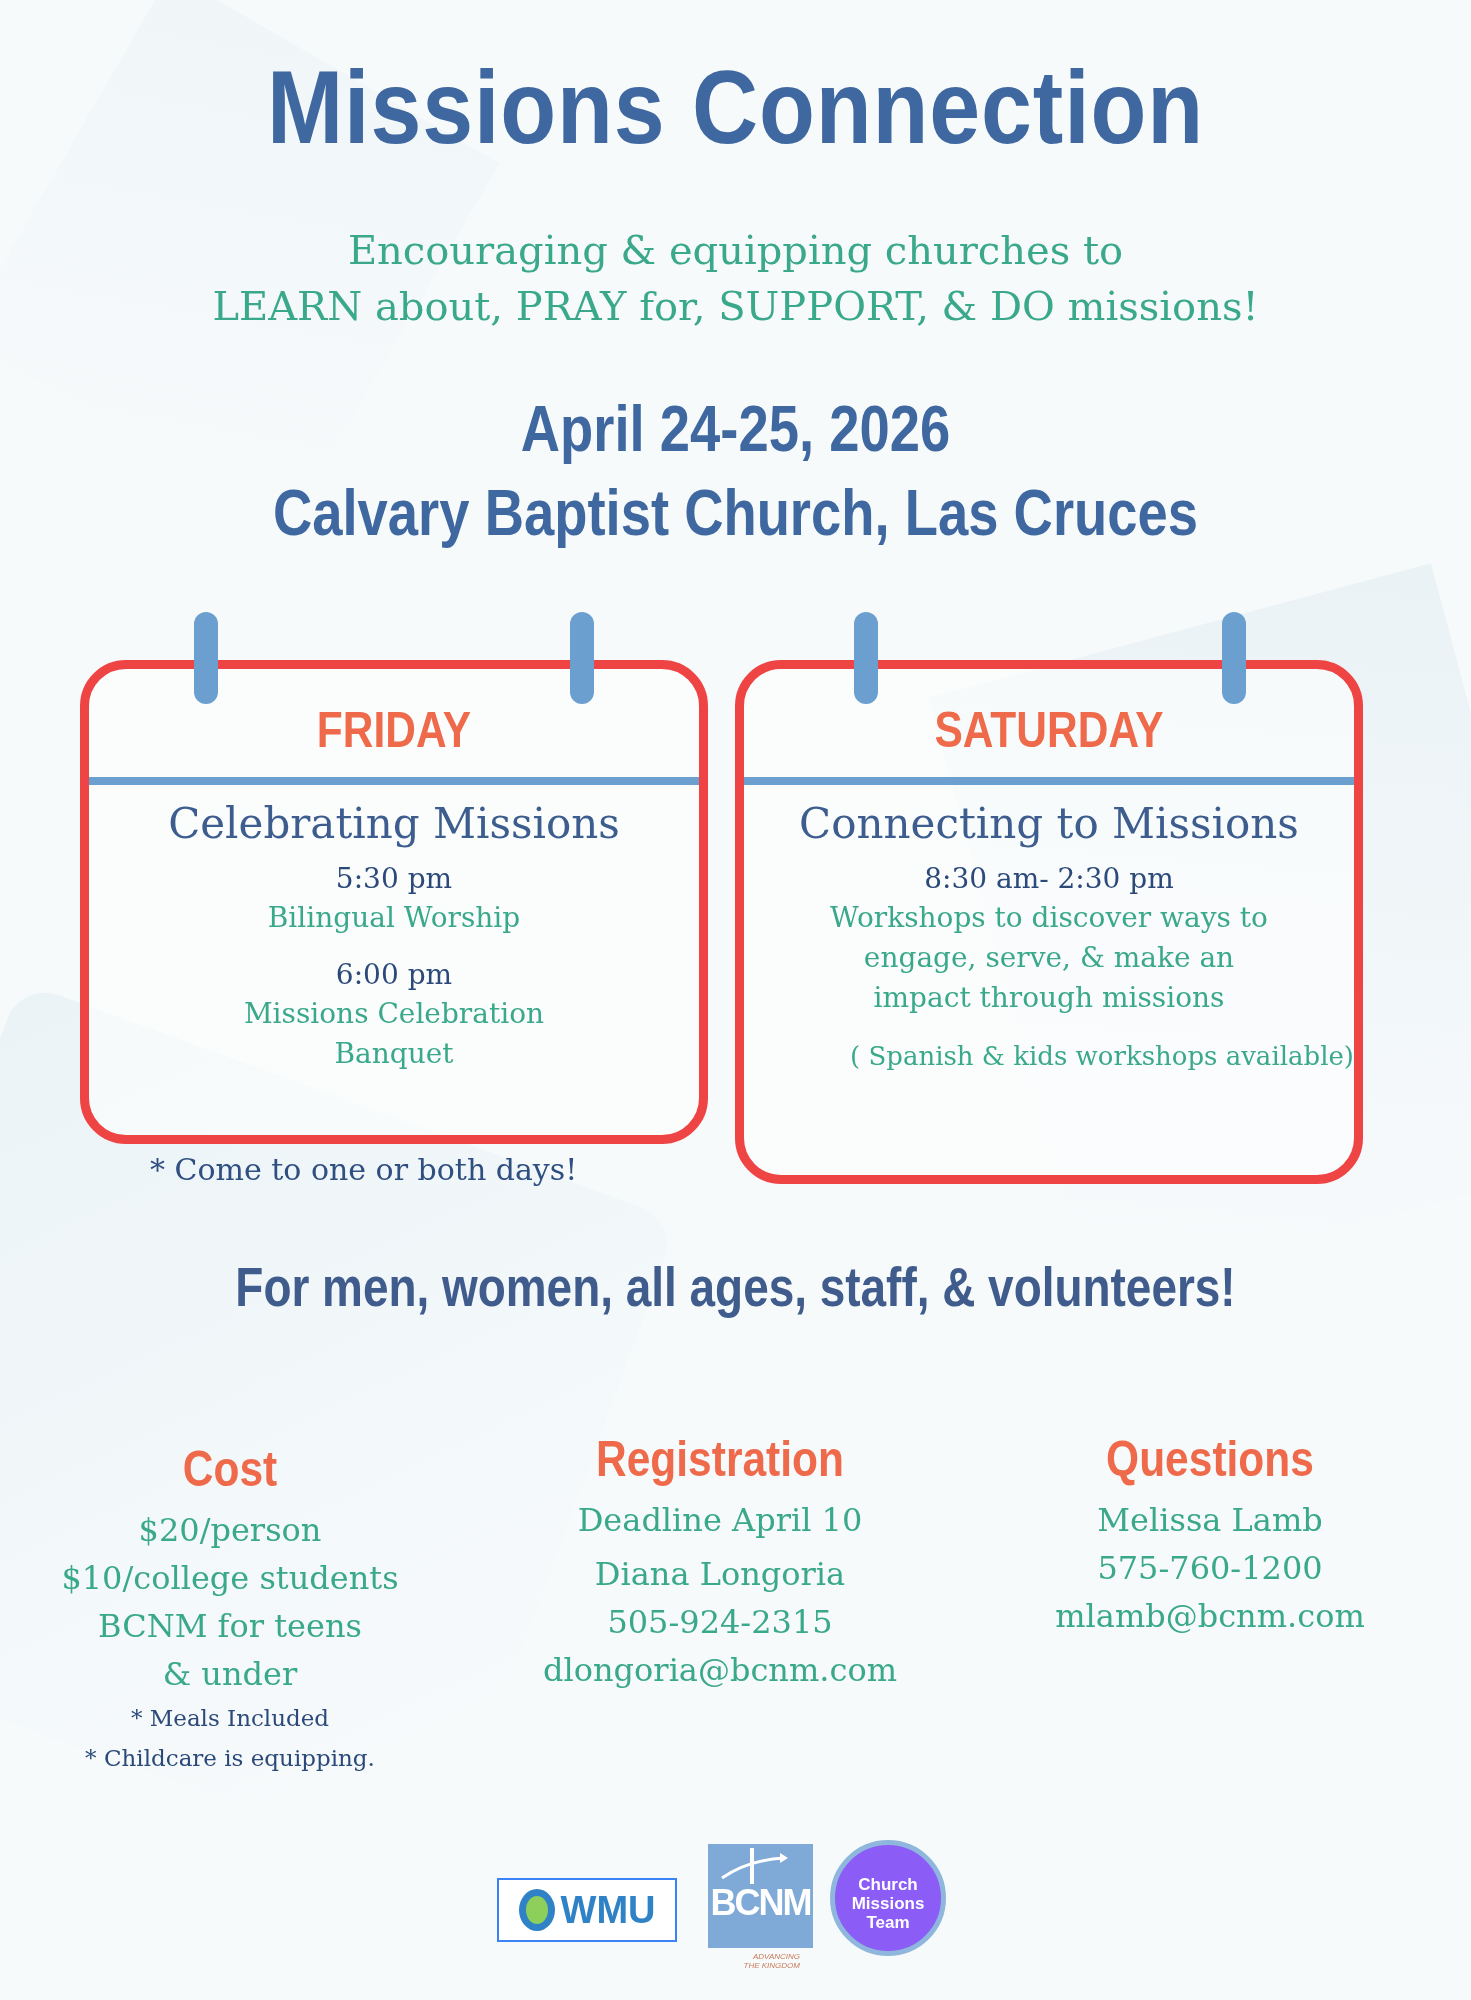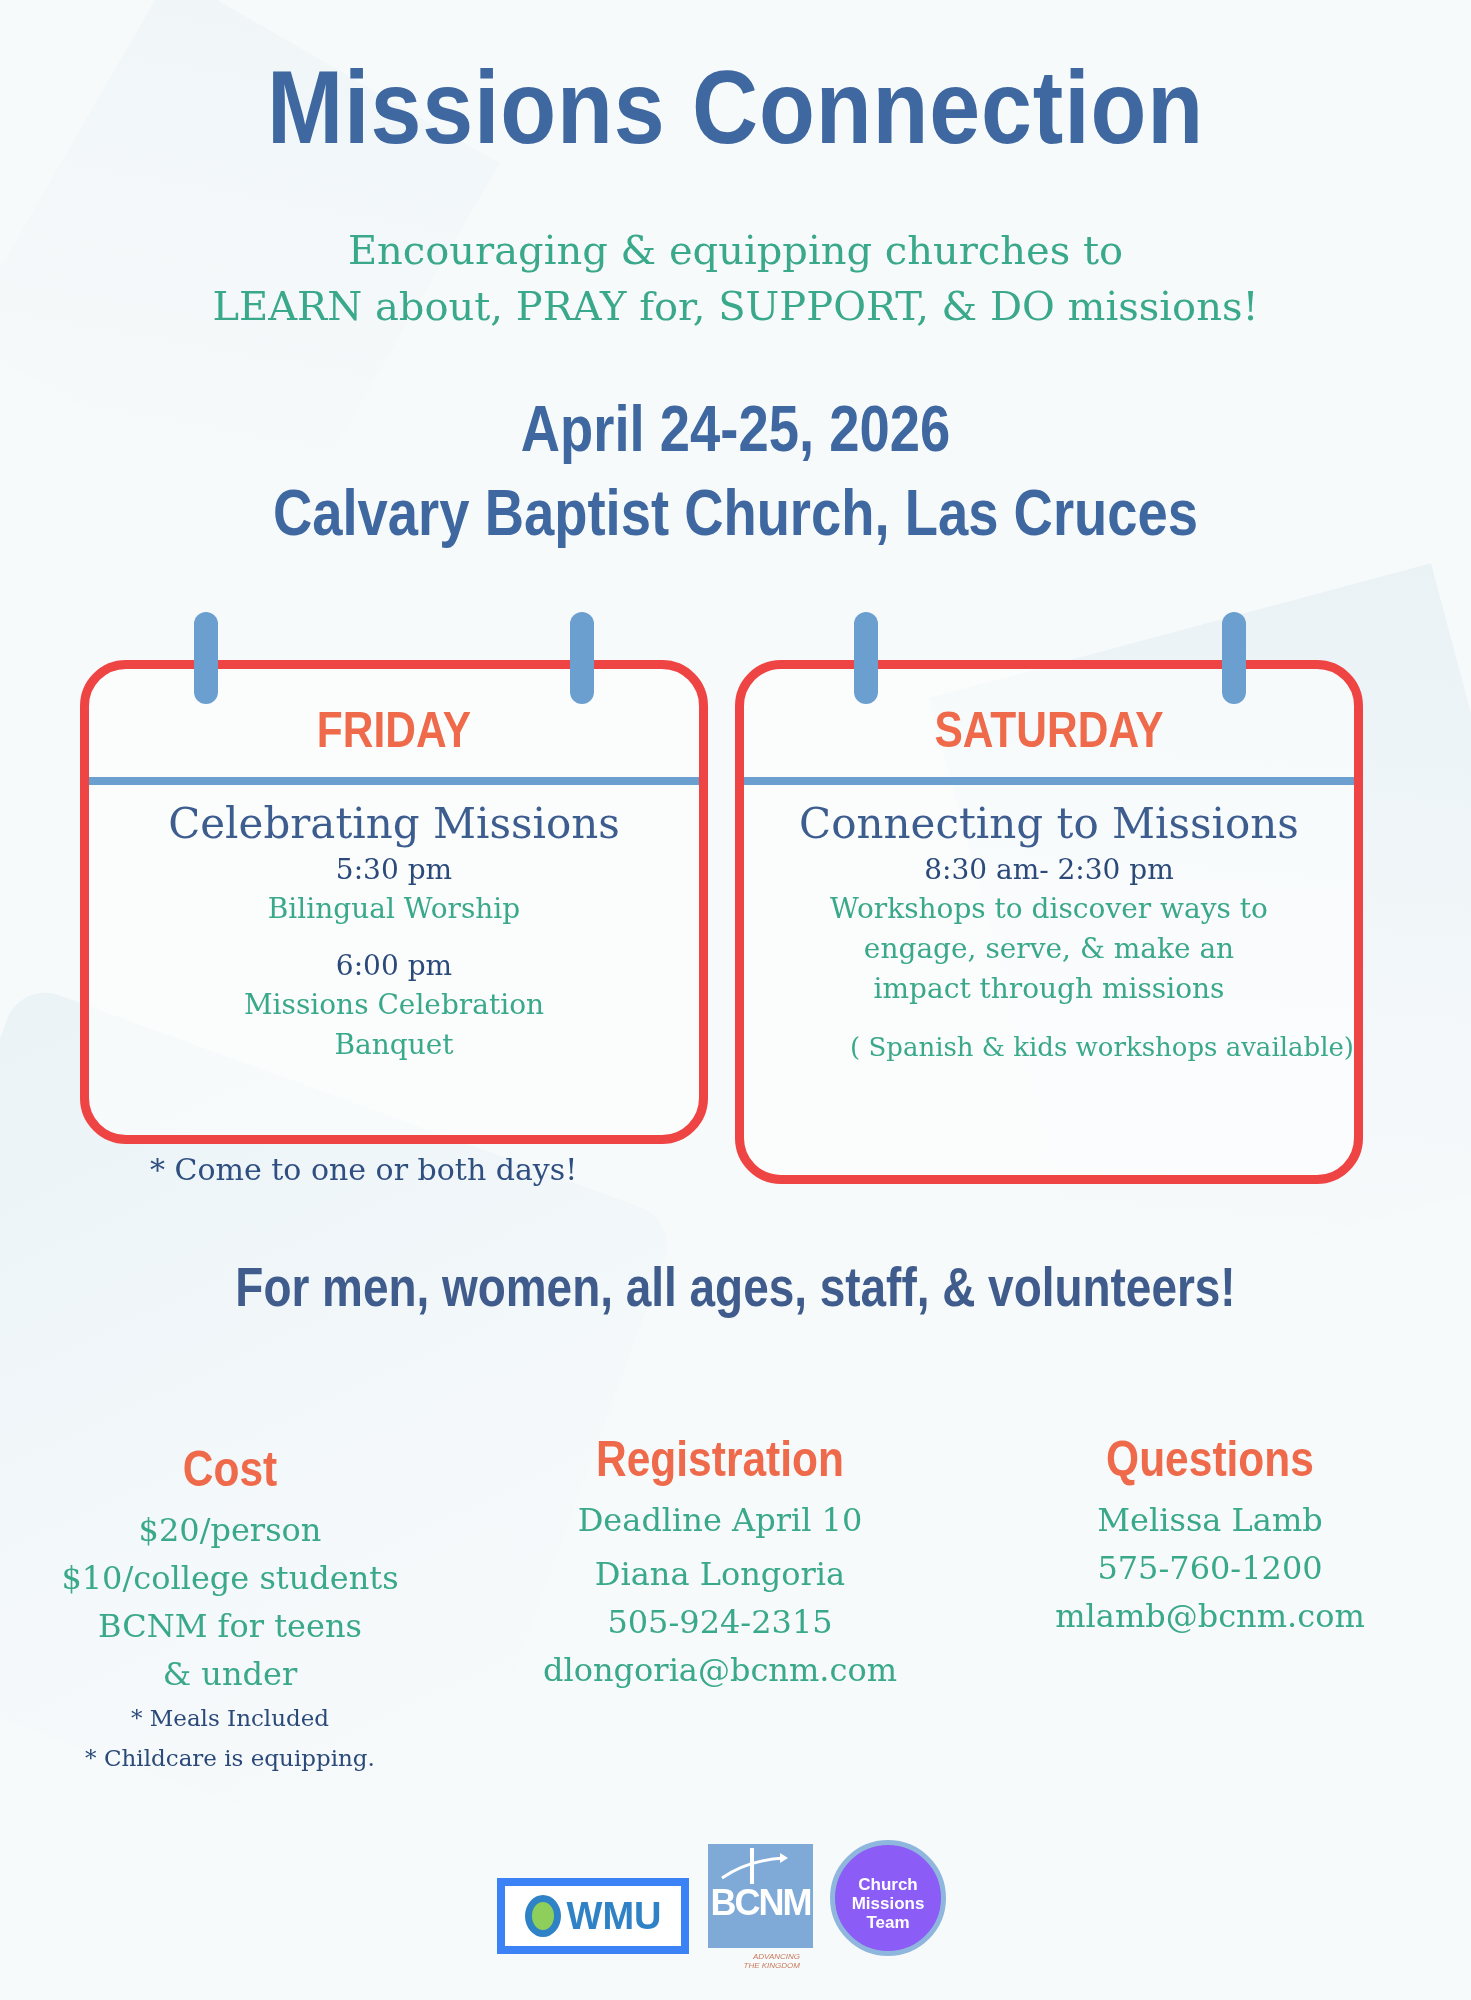--- a/index.html
+++ b/index.html
@@ -32,40 +32,40 @@
   .venue { top: 476px; font-family: "Liberation Sans", sans-serif; font-weight: bold;
            font-size: 64px; color: #3f68a0; transform: scaleX(0.85); }
 
   .cal { position: absolute; border: 9px solid #ef4444; border-radius: 46px; background: rgba(255,255,255,0.55); }
   .cal-divider { position: absolute; left: 0; right: 0; height: 8px; background: #6a9fd0; }
   .ring { position: absolute; width: 24px; height: 92px; background: #6a9fd0; border-radius: 14px; }
   .cal-day { position: absolute; left: 0; right: 0; text-align: center;
              font-family: "Liberation Sans", sans-serif; font-weight: bold;
              font-size: 50px; color: #ee6a4b; transform: scaleX(0.85); }
   .cal-body { position: absolute; left: 0; right: 0; text-align: center; }
-  .cal-heading { font-size: 42px; color: #3d5d8f; margin-bottom: 3px; }
+  .cal-heading { font-size: 42px; color: #3d5d8f; margin-bottom: 12px; }
   .cal-time { font-size: 28px; color: #2b4a7a; line-height: 38px; }
   .cal-desc { font-size: 28px; color: #3aa88a; line-height: 40px; }
   .gap { height: 18px; }
 
   .come { position: absolute; top: 1152px; left: 150px; width: 500px; text-align: left;
           font-size: 30px; color: #2e4f80; }
 
   .audience { top: 1254px; font-family: "Liberation Sans", sans-serif; font-weight: bold;
               font-size: 56px; color: #3f5c8c; transform: scaleX(0.82); }
 
   .info-col { position: absolute; text-align: center; }
   .info-head { font-family: "Liberation Sans", sans-serif; font-weight: bold; font-size: 50px;
                color: #ee6a4b; margin-bottom: 8px; transform: scaleX(0.85); }
   .info-line { font-size: 32px; color: #3aa88a; line-height: 48px; }
   .info-note { font-size: 23px; color: #2b4a7a; line-height: 40px; }
 
   .logos { position: absolute; top: 1840px; left: 0; width: 1471px; height: 140px; }
   .wmu { position: absolute; left: 497px; top: 38px; width: 176px; height: 60px;
-         border: 8px solid #3b82f6; background: #fff; display: flex; align-items: center; justify-content: center; gap: 6px; }
+         border: 2px solid #3b82f6; background: #fff; display: flex; align-items: center; justify-content: center; gap: 6px; }
   .wmu-mark { width: 36px; height: 42px; border-radius: 50%; border: 7px solid #2f82c6;
               background: #8dcf5a; box-sizing: border-box; }
   .wmu-text { font-family: "Liberation Sans", sans-serif; font-weight: bold; font-size: 38px; color: #2f82c6; }
   .bcnm { position: absolute; left: 708px; top: 4px; width: 88px; height: 104px; background: #7fa9d6; padding-left: 17px; }
   .bcnm-text { position: absolute; left: 0; right: 0; top: 38px; text-align: center;
                font-family: "Liberation Sans", sans-serif; font-weight: bold; font-size: 36px; color: #fff; letter-spacing: -2px; }
   .bcnm-sub { position: absolute; left: 716px; top: 112px; width: 84px; font-family: "Liberation Sans", sans-serif;
               font-size: 8px; font-style: italic; color: #c97b5a; text-align: right; line-height: 9px; }
   .cmt { position: absolute; left: 830px; top: 0; width: 116px; height: 116px; border-radius: 50%;
          background: #8b5cf6; border: 5px solid #8fb7dd; box-sizing: border-box;

